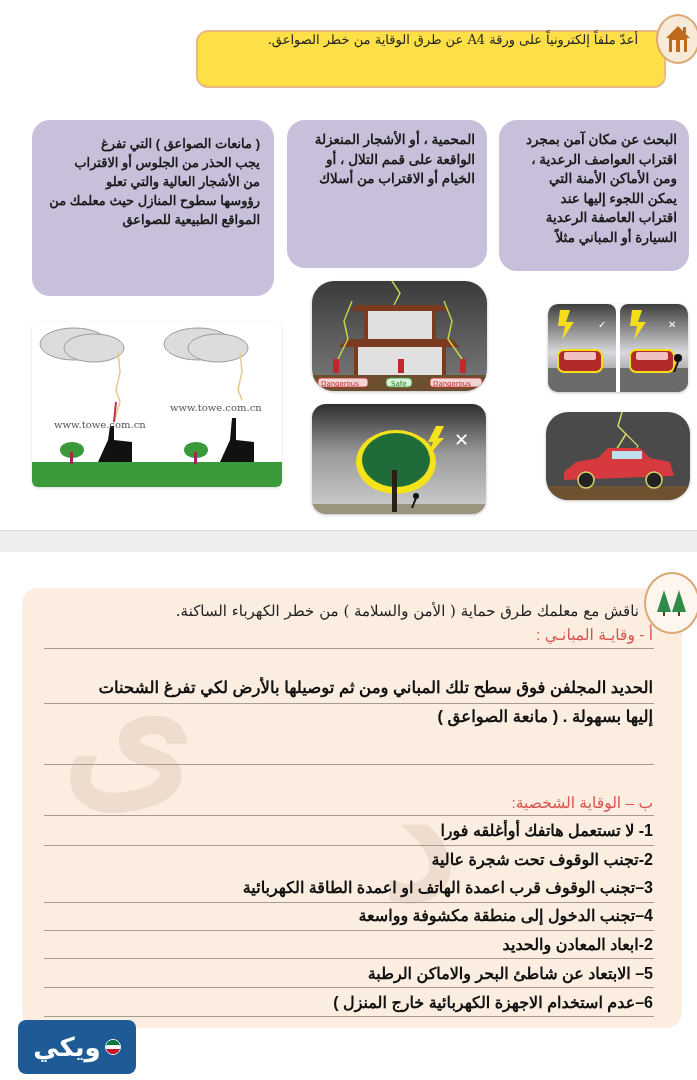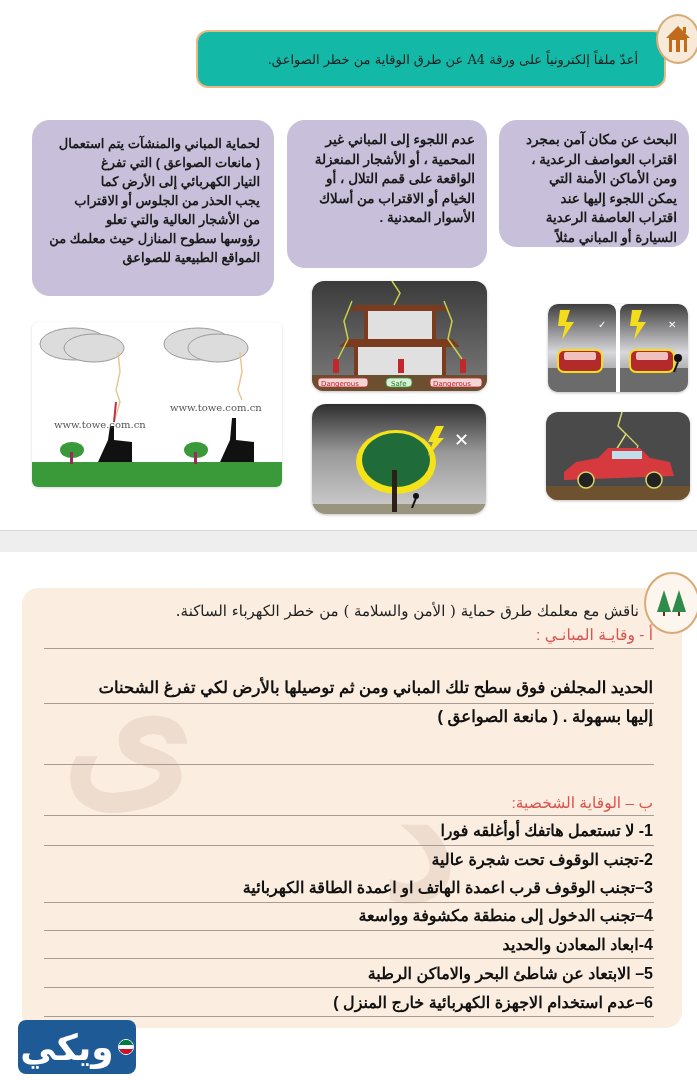--- a/index.html
+++ b/index.html
@@ -4,41 +4,41 @@
   <style>
     * { box-sizing: border-box; margin: 0; padding: 0; }
     html, body { width: 697px; height: 1080px; background: #ffffff; overflow: hidden; }
     body { position: relative; font-family: "DejaVu Sans", sans-serif; }
 
     
     .top-page { position: absolute; left: 0; top: 0; width: 697px; height: 530px; background: #ffffff; }
 
     .task-box {
       position: absolute; left: 196px; top: 30px; width: 470px; height: 58px;
-      border: 2px solid #e7b985; border-radius: 12px; background: #14b8a6;
-      display: flex; align-items: center; justify-content: flex-end; padding-right: 26px;
+      border: 2px solid #e7b985; border-radius: 12px; background: #fde047;
+      display: flex; justify-content: flex-end; padding-right: 26px;
     }
     .task-text { direction: rtl; font-family: "DejaVu Serif", serif; font-size: 13px; color: #222; }
     .house-badge {
       position: absolute; left: 656px; top: 14px; width: 44px; height: 50px;
       border-radius: 50%; border: 2px solid #d9aa76; background: #f7ead8;
       display: flex; align-items: center; justify-content: center;
     }
 
     .purple-card {
       position: absolute; background: #c8bfda; border-radius: 18px;
       direction: rtl; font-family: "Liberation Sans", sans-serif; font-weight: bold;
       color: #1a1a1a; font-size: 13.5px; line-height: 19.5px; padding: 10px 12px;
     }
-    .card-1 { left: 499px; top: 120px; width: 190px; height: 127px; }
+    .card-1 { left: 499px; top: 120px; width: 190px; height: 151px; }
     .card-2 { left: 287px; top: 120px; width: 200px; height: 148px; }
     .card-3 { left: 32px;  top: 120px; width: 242px; height: 176px; font-size: 13px; line-height: 19px; padding: 14px 14px; }
     .card-line { display: block; white-space: nowrap; }
 
-    .illus { position: absolute; border-radius: 12px; overflow: hidden; box-shadow: 0 1px 3px rgba(0,0,0,0.25); }
+    .illus { position: absolute; border-radius: 22px; overflow: hidden; box-shadow: 0 1px 3px rgba(0,0,0,0.25); }
     .illus svg { display: block; }
 
     .lightning-rod-illus { position: absolute; left: 32px; top: 322px; width: 250px; height: 165px; background: #fff; box-shadow: 0 1px 3px rgba(0,0,0,0.15); border-radius: 6px; overflow: hidden; }
     .towe-label { position: absolute; font-family: "DejaVu Serif", serif; font-size: 10px; color: #555; }
 
     
     .page-gap { position: absolute; left: 0; top: 530px; width: 697px; height: 22px; background: #eeeeee; border-top: 1px solid #d6d6d6; }
 
     
     .bottom-page { position: absolute; left: 0; top: 552px; width: 697px; height: 528px; background: #ffffff; }
@@ -66,21 +66,21 @@
     }
     .section-heading { color: #d9534f; font-weight: normal; font-size: 15.5px; }
     .body-text { font-size: 16.5px; }
     .list-text { font-size: 16px; }
 
     .logo {
       position: absolute; left: 18px; top: 1020px; width: 118px; height: 54px;
       background: #1e5b96; border-radius: 8px;
       display: flex; align-items: center; justify-content: center; gap: 4px;
     }
-    .logo-text { color: #ffffff; font-family: "DejaVu Sans", sans-serif; font-weight: bold; font-size: 36px; direction: rtl; }
+    .logo-text { color: #ffffff; font-family: "DejaVu Sans", sans-serif; font-weight: bold; font-size: 26px; direction: rtl; }
     .flag { width: 16px; height: 16px; border-radius: 50%; overflow: hidden; display: flex; flex-direction: column; border: 1px solid #fff; position: relative; }
     .flag span { flex: 1; }
   </style>
 </head>
 <body>
 
 <div class="top-page">
 
   <div class="task-box">
     <span class="task-text">أعدّ ملفاً إلكترونياً على ورقة A4 عن طرق الوقاية من خطر الصواعق.</span>
@@ -96,30 +96,26 @@
 
   <div class="purple-card card-1">
     <span class="card-line">البحث عن مكان آمن بمجرد</span>
     <span class="card-line">اقتراب العواصف الرعدية ،</span>
     <span class="card-line">ومن الأماكن الأمنة التي</span>
     <span class="card-line">يمكن اللجوء إليها عند</span>
     <span class="card-line">اقتراب العاصفة الرعدية</span>
     <span class="card-line">السيارة أو المباني مثلاً</span>
   </div>
   <div class="purple-card card-2">
-    <span class="card-line">عدم اللجوء إلى المباني غير</span>
     <span class="card-line">المحمية ، أو الأشجار المنعزلة</span>
     <span class="card-line">الواقعة على قمم التلال ، أو</span>
     <span class="card-line">الخيام أو الاقتراب من أسلاك</span>
-    <span class="card-line">الأسوار المعدنية .</span>
   </div>
   <div class="purple-card card-3">
-    <span class="card-line">لحماية المباني والمنشآت يتم استعمال</span>
     <span class="card-line">( مانعات الصواعق ) التي تفرغ</span>
-    <span class="card-line">التيار الكهربائي إلى الأرض كما</span>
     <span class="card-line">يجب الحذر من الجلوس أو الاقتراب</span>
     <span class="card-line">من الأشجار العالية والتي تعلو</span>
     <span class="card-line">رؤوسها سطوح المنازل حيث معلمك من</span>
     <span class="card-line">المواقع الطبيعية للصواعق</span>
   </div>
 
   <div class="illus" style="left:548px; top:304px; width:140px; height:88px; border-radius:10px;">
     <svg width="140" height="88" viewBox="0 0 140 88">
       <defs>
         <linearGradient id="skyA" x1="0" y1="0" x2="0" y2="1">
@@ -261,21 +257,21 @@
 
   <div class="text-row section-heading" style="top:242px;">ب – الوقاية الشخصية:</div>
   <div class="ruled-line" style="top:263px;"></div>
   <div class="text-row list-text" style="top:269px;">1- لا تستعمل هاتفك أوأغلقه فورا</div>
   <div class="ruled-line" style="top:293px;"></div>
   <div class="text-row list-text" style="top:298px;">2-تجنب الوقوف تحت شجرة عالية</div>
   <div class="text-row list-text" style="top:326px;">3–تجنب الوقوف قرب اعمدة الهاتف او اعمدة الطاقة الكهربائية</div>
   <div class="ruled-line" style="top:350px;"></div>
   <div class="text-row list-text" style="top:354px;">4–تجنب الدخول إلى منطقة مكشوفة وواسعة</div>
   <div class="ruled-line" style="top:378px;"></div>
-  <div class="text-row list-text" style="top:383px;">4-ابعاد المعادن والحديد</div>
+  <div class="text-row list-text" style="top:383px;">2-ابعاد المعادن والحديد</div>
   <div class="ruled-line" style="top:406px;"></div>
   <div class="text-row list-text" style="top:412px;">5– الابتعاد عن شاطئ البحر والاماكن الرطبة</div>
   <div class="ruled-line" style="top:435px;"></div>
   <div class="text-row list-text" style="top:441px;">6–عدم استخدام الاجهزة الكهربائية خارج المنزل )</div>
   <div class="ruled-line" style="top:464px;"></div>
 </div>
 
 <div class="logo">
   <span class="logo-text">ويكي</span>
   <span class="flag">

